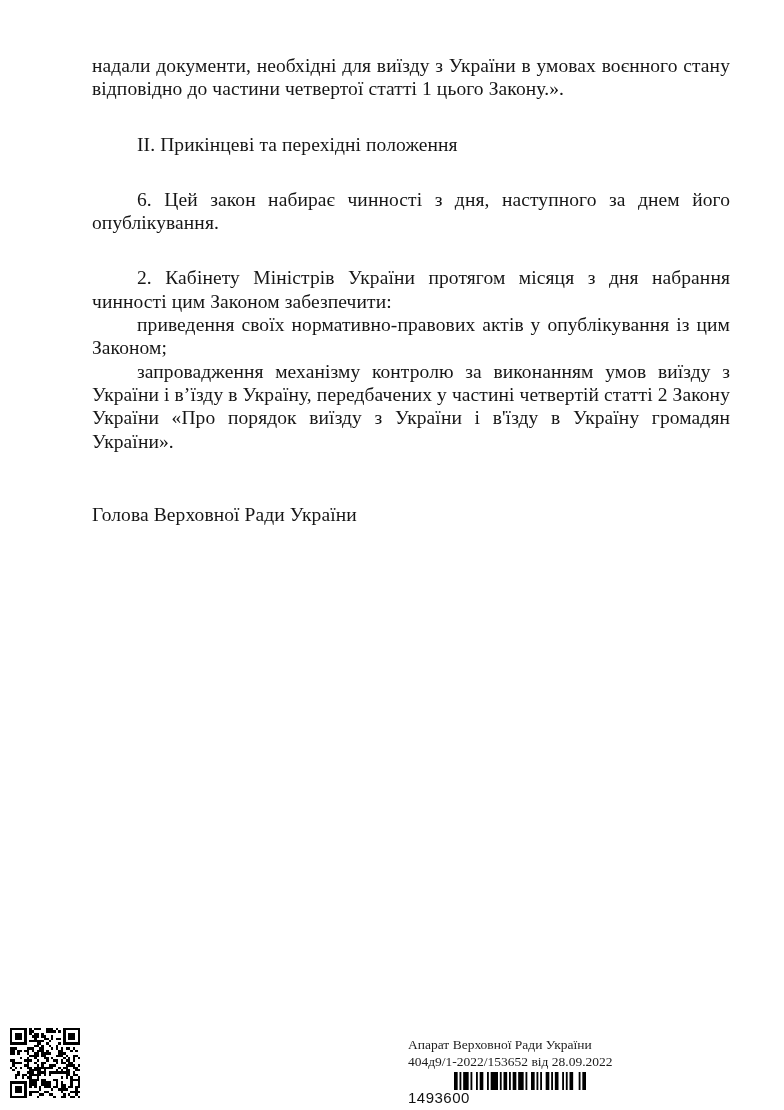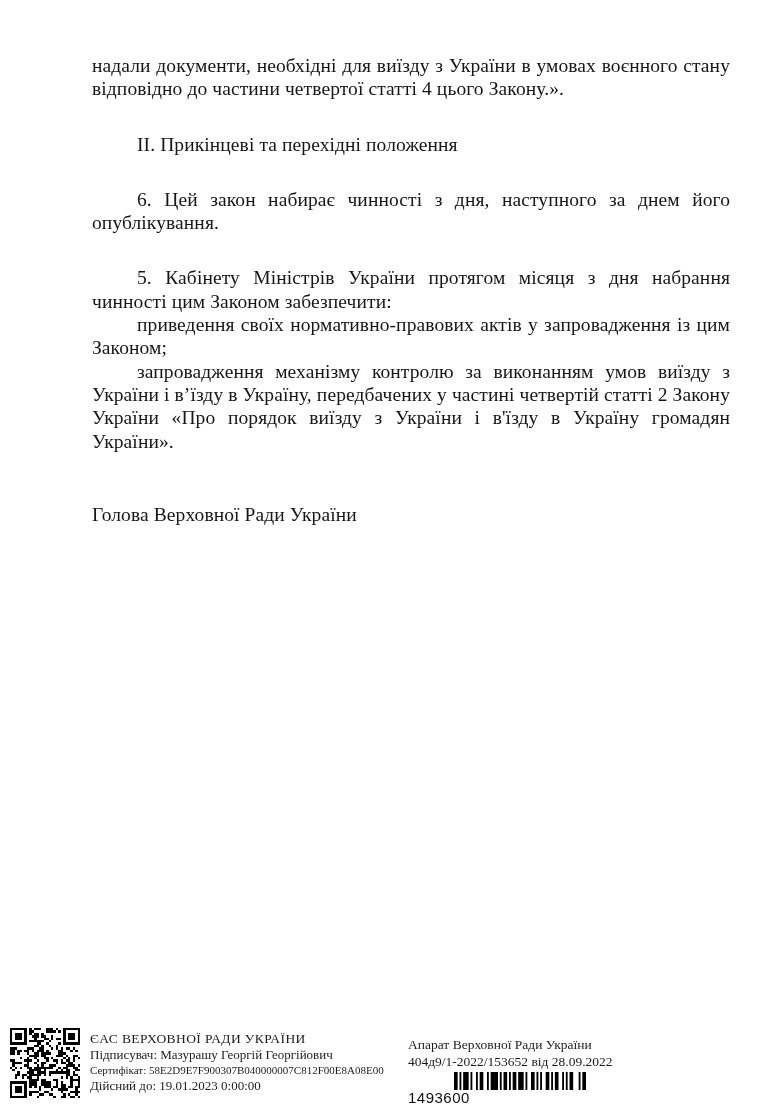--- a/index.html
+++ b/index.html
@@ -99,25 +99,25 @@
     letter-spacing: 0.5px;
     color: #111;
   }
 </style>
 </head>
 <body>
 
 <div class="page">
 
   <div class="content">
-    <p>надали документи, необхідні для виїзду з України в умовах воєнного стану відповідно до частини четвертої статті 4 цього Закону.».</p>
+    <p>надали документи, необхідні для виїзду з України в умовах воєнного стану відповідно до частини четвертої статті 1 цього Закону.».</p>
     <p class="indent sp">II. Прикінцеві та перехідні положення</p>
     <p class="indent sp">6. Цей закон набирає чинності з дня, наступного за днем його опублікування.</p>
-    <p class="indent sp">5. Кабінету Міністрів України протягом місяця з дня набрання чинності цим Законом забезпечити:</p>
-    <p class="indent">приведення своїх нормативно-правових актів у запровадження із цим Законом;</p>
+    <p class="indent sp">2. Кабінету Міністрів України протягом місяця з дня набрання чинності цим Законом забезпечити:</p>
+    <p class="indent">приведення своїх нормативно-правових актів у опублікування із цим Законом;</p>
     <p class="indent">запровадження механізму контролю за виконанням умов виїзду з України і в’їзду в Україну, передбачених у частині четвертій статті 2 Закону України «Про порядок виїзду з України і в'їзду в Україну громадян України».</p>
     <p class="signature">Голова Верховної Ради України</p>
   </div>
 
   <svg class="qr" id="qr-svg" viewBox="0 0 29 29" shape-rendering="crispEdges">
       <rect x="8" y="0" width="1" height="1" fill="#000"></rect>
       <rect x="10" y="0" width="1" height="1" fill="#000"></rect>
       <rect x="11" y="0" width="1" height="1" fill="#000"></rect>
       <rect x="12" y="0" width="1" height="1" fill="#000"></rect>
       <rect x="15" y="0" width="1" height="1" fill="#000"></rect>
@@ -425,26 +425,20 @@
       <rect x="1" y="1" width="5" height="5" fill="#fff"></rect>
       <rect x="2" y="2" width="3" height="3" fill="#000"></rect>
       <rect x="22" y="0" width="7" height="7" fill="#000"></rect>
       <rect x="23" y="1" width="5" height="5" fill="#fff"></rect>
       <rect x="24" y="2" width="3" height="3" fill="#000"></rect>
       <rect x="0" y="22" width="7" height="7" fill="#000"></rect>
       <rect x="1" y="23" width="5" height="5" fill="#fff"></rect>
       <rect x="2" y="24" width="3" height="3" fill="#000"></rect>
     </svg>
 
-  <div class="footer-left">
-    <div class="org">ЄАС ВЕРХОВНОЇ РАДИ УКРАЇНИ</div>
-    <div class="signer">Підписувач: Мазурашу Георгій Георгійович</div>
-    <div class="cert">Сертифікат: 58E2D9E7F900307B040000007C812F00E8A08E00</div>
-    <div class="valid">Дійсний до: 19.01.2023 0:00:00</div>
-  </div>
 
   <div class="footer-right">
     <div class="office">Апарат Верховної Ради України</div>
     <div class="reference">404д9/1-2022/153652 від 28.09.2022</div>
     <svg class="barcode" id="barcode-svg" preserveAspectRatio="none" viewBox="0 0 72 18">
         <rect x="0" y="0" width="2" height="18" fill="#000"></rect>
         <rect x="3" y="0" width="1" height="18" fill="#000"></rect>
         <rect x="5" y="0" width="3" height="18" fill="#000"></rect>
         <rect x="9" y="0" width="1" height="18" fill="#000"></rect>
         <rect x="12" y="0" width="1" height="18" fill="#000"></rect>

